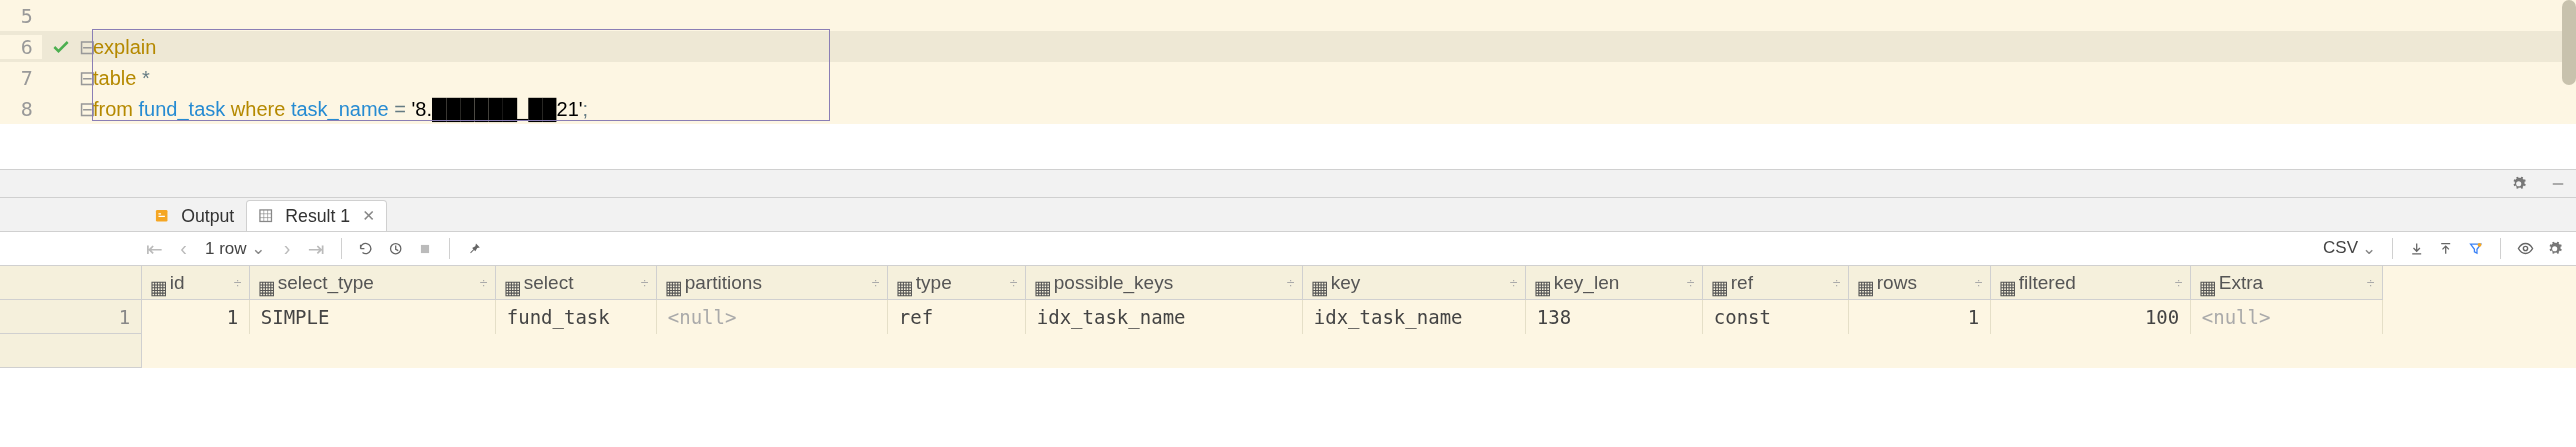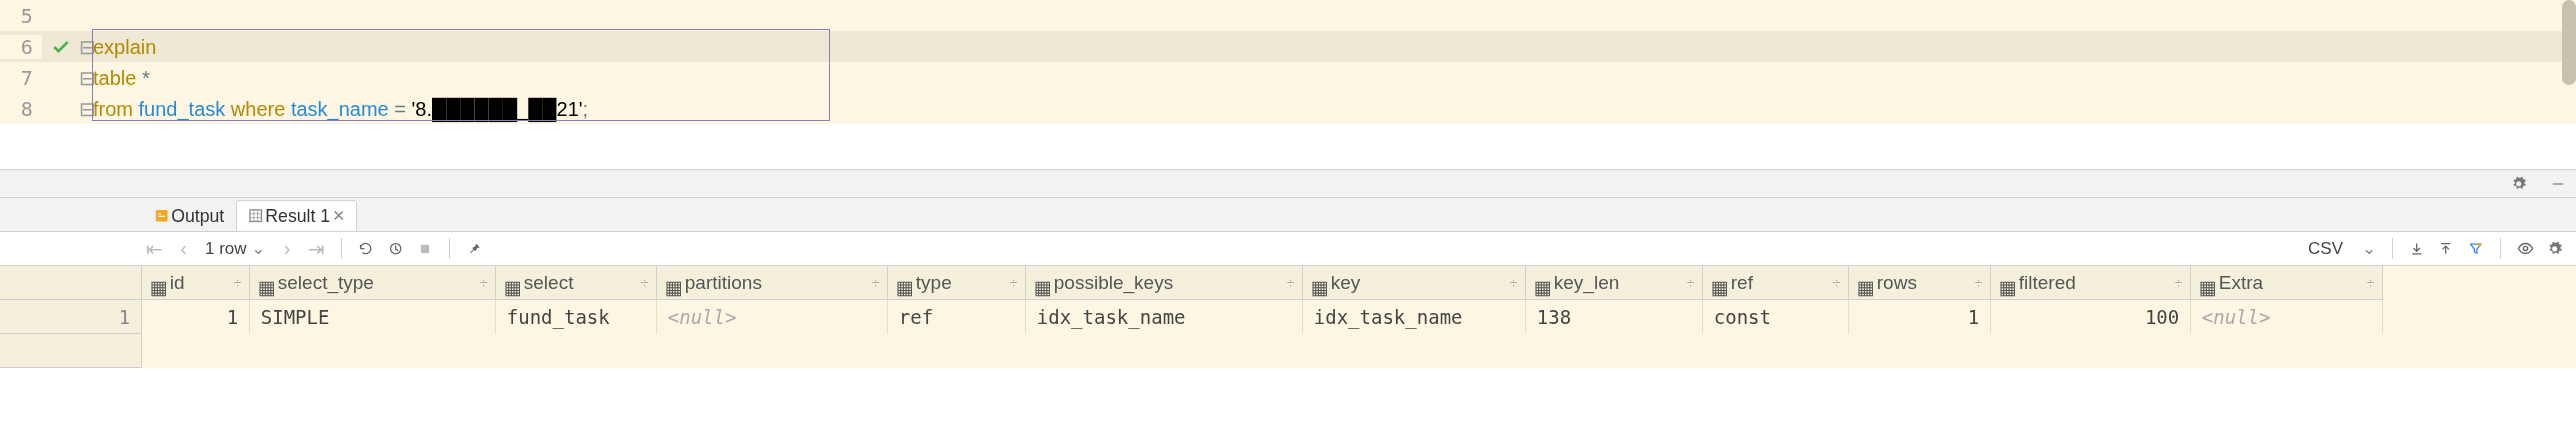--- a/index.html
+++ b/index.html
@@ -13,53 +13,53 @@
 .code{font-family:Menlo,Consolas,monospace;font-size:20px;color:#657b83;flex:1;white-space:pre}
 .kw{color:#b58900;font-weight:normal}
 .ident{color:#268bd2}
 .op{color:#657b83}
 .str{color:#000000}
 .hl{background:#eee8d5}
 .sel-box{position:absolute;border:0.8px solid #8a7eb5;pointer-events:none}
 .editor-gap{height:46px;background:#fff;border-bottom:0.8px solid #d0d0d0}
 .panel-top{height:28px;background:#f2f2f2;border-bottom:0.8px solid #d0d0d0;display:flex;align-items:center;justify-content:flex-end;padding:0 6.1px;gap:14px}
 .tabs{height:34px;background:#f2f2f2;border-bottom:0.8px solid #d0d0d0;display:flex;align-items:flex-end;padding-left:142px}
-.tab{height:31px;display:flex;align-items:center;gap:2px;padding:0 10.8px;border:0.8px solid transparent;border-bottom:none;font-size:17.7px;color:#333;cursor:pointer}
+.tab{height:31px;display:flex;align-items:center;gap:12px;padding:0 10.8px;border:0.8px solid transparent;border-bottom:none;font-size:17.7px;color:#333;cursor:pointer}
 .tab.active{background:#fff;border-color:#d0d0d0;border-top-left-radius:3.8px;border-top-right-radius:3.8px}
 .tab-close{color:#888;font-size:15.4px}
 .toolbar{height:34px;background:#fff;border-bottom:0.8px solid #d0d0d0;display:flex;align-items:center;padding:0 9.2px 0 142px;gap:4.6px}
 .tb-group{display:flex;align-items:center;gap:4.6px}
 .tb-btn{width:24.6px;height:24.6px;display:flex;align-items:center;justify-content:center;color:#666;cursor:pointer}
 .tb-btn.disabled{color:#bbb}
 .tb-text{font-size:17px;color:#444;padding:0 4.6px}
 .tb-sep{width:0.8px;height:21.5px;background:#d0d0d0;margin:0 7.7px}
 .tb-spacer{flex:1}
 .grid{background:#fdf6e3}
 .grid-row{display:flex;height:34px}
 .hdr{background:#f5f0dc;border-bottom:0.8px solid #d0d0d0;border-right:0.8px solid #d0d0d0;display:flex;align-items:center;padding:0 7.7px;font-family:Menlo,Consolas,monospace;font-size:19px;color:#555;gap:6.1px}
 .rownum{width:142px;justify-content:flex-end;padding-right:10.8px;color:#888}
 .cell{border-right:0.8px solid #e5dfc8;display:flex;align-items:center;padding:0 10.8px;font-family:Menlo,Consolas,monospace;font-size:19px;color:#444}
 .cell.num{justify-content:flex-end}
-.null{color:#aaa;font-style:italic}
+.null{color:#aaa;}
 .sort{margin-left:auto;color:#aaa;font-size:14px}
 .col-icon{width:14px;height:14px;display:inline-flex}
 .c-id{width:108px}
 .c-sel{width:246px}
 .c-tbl{width:161px}
 .c-part{width:231px}
 .c-type{width:138px}
 .c-pk{width:277px}
 .c-key{width:223px}
 .c-klen{width:177px}
 .c-ref{width:146px}
 .c-rows{width:142px}
 .c-filt{width:200px}
 .c-ext{width:192px}
 .scrollbar{position:absolute;right:0;top:0;width:14px;height:85px;background:#c8c2ad;border-radius:7px}
-.csv{display:flex;align-items:center;gap:19px;font-size:17px;color:#444;padding:0 3.1px}
+.csv{display:flex;align-items:flex-start;gap:4px;font-size:17px;color:#444;padding:0 3.1px}
 </style>
 </head>
 <body>
 
 <div class="editor">
   <div class="scrollbar"></div>
   <div class="sel-box" style="left:92px;top:29px;width:738px;height:92px"></div>
 
   <div class="line">
     <div class="gutter">5</div>

